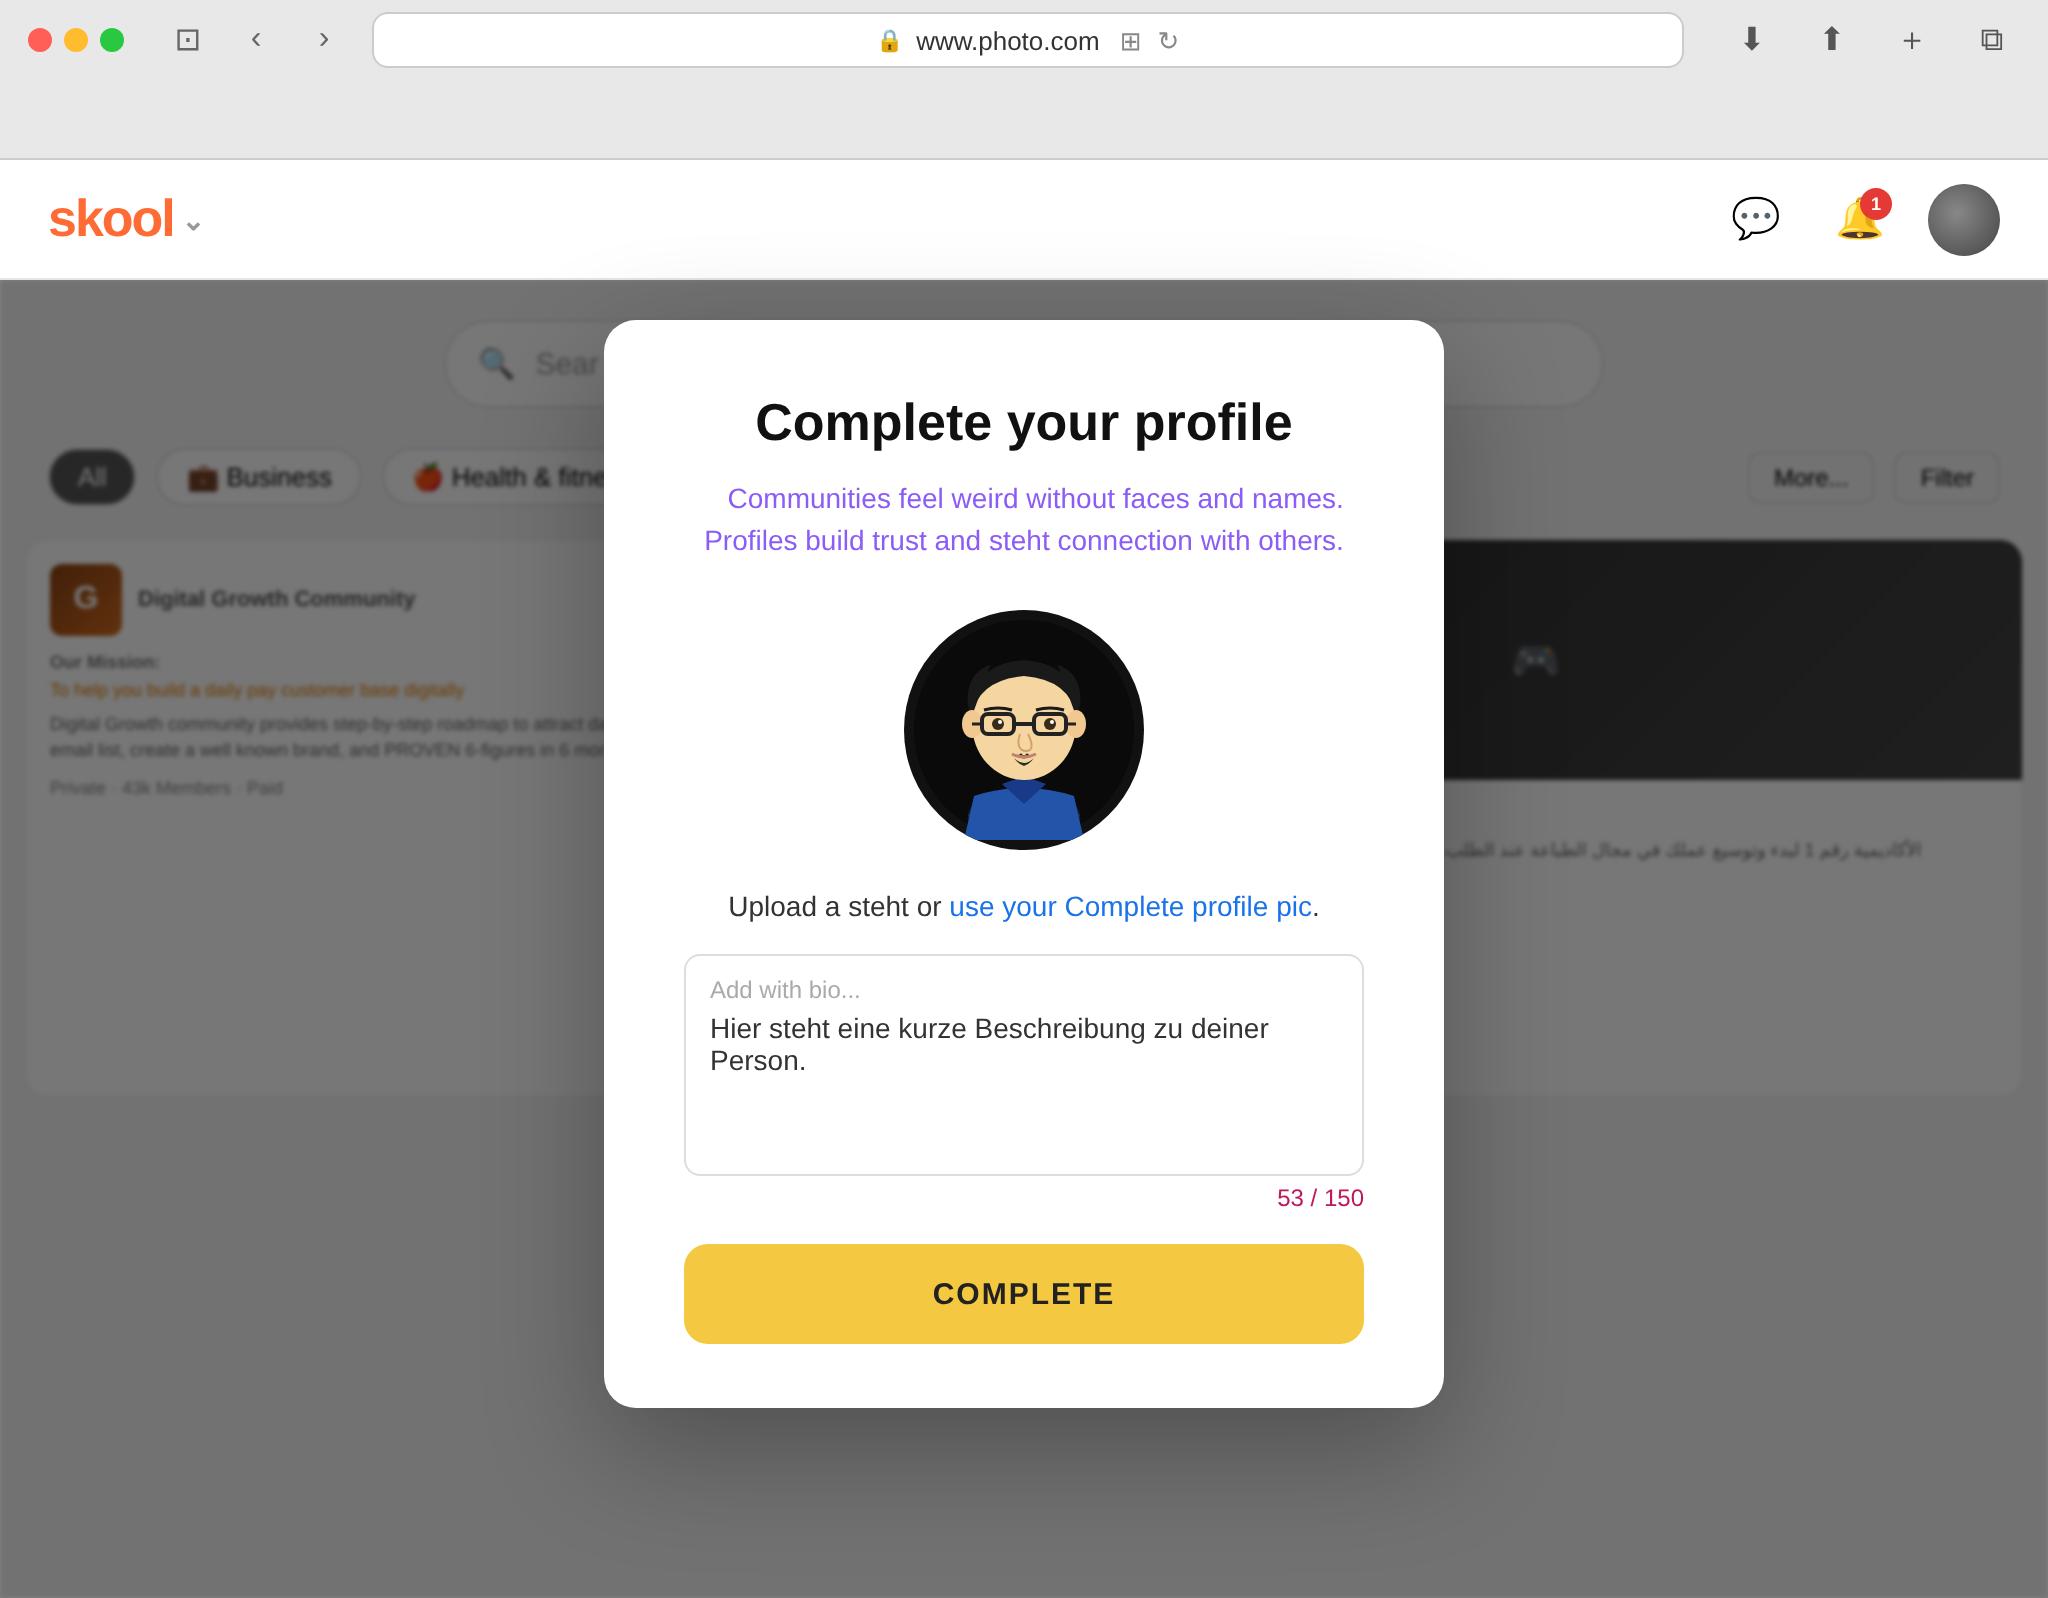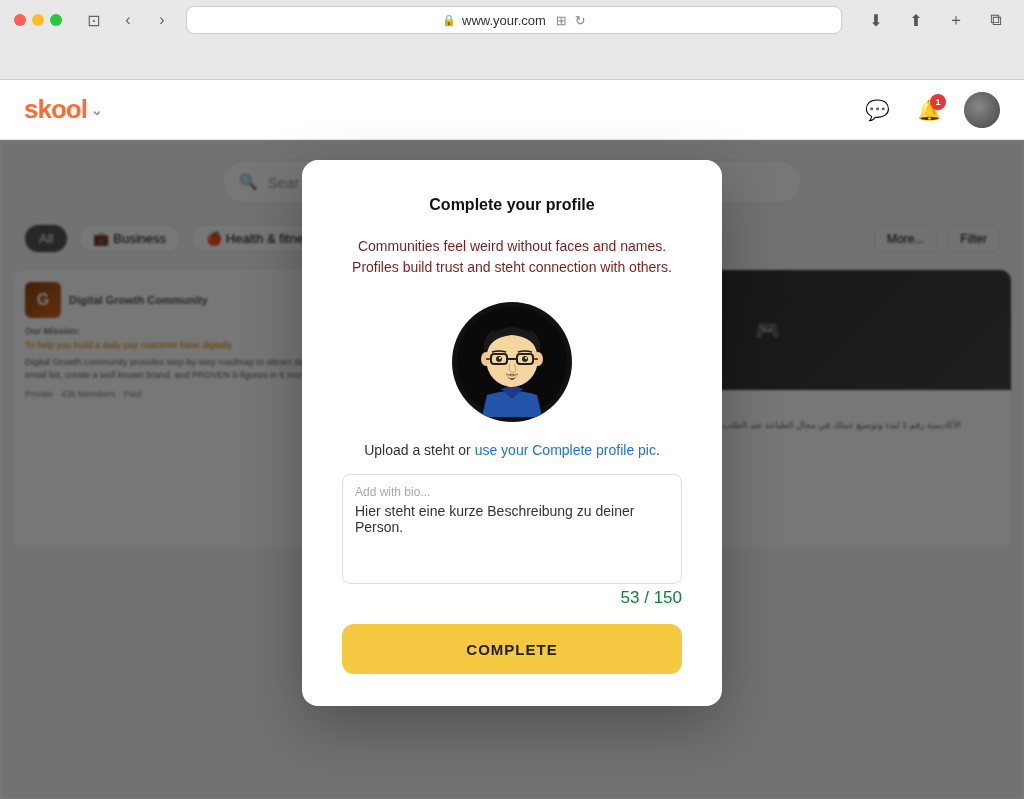--- a/index.html
+++ b/index.html
@@ -296,30 +296,30 @@
       background: white;
       border-radius: 16px;
       width: 420px;
       padding: 36px 40px 32px;
       box-shadow: 0 20px 60px rgba(0,0,0,0.3);
       display: flex;
       flex-direction: column;
       align-items: center;
     }
     .modal-title {
-      font-size: 16px;
+      font-size: 26px;
       font-weight: 700;
       color: #111;
-      margin-bottom: 22px;
+      margin-bottom: 12px;
       text-align: center;
     }
     .modal-subtitle {
       font-size: 14px;
-      color: #7f1d1d;
-      text-align: center;
+      color: #8b5cf6;
+      text-align: right;
       line-height: 1.5;
       margin-bottom: 24px;
     }
 
     
     .profile-avatar-container {
       width: 120px;
       height: 120px;
       border-radius: 50%;
       background: #111;
@@ -368,22 +368,22 @@
       outline: none;
       resize: none;
       font-size: 14px;
       color: #333;
       padding: 4px 12px 12px;
       height: 80px;
       font-family: inherit;
       background: transparent;
     }
     .bio-counter {
-      font-size: 17px;
-      color: #15803d;
+      font-size: 12px;
+      color: #be185d;
       text-align: right;
       width: 100%;
       margin-bottom: 16px;
     }
 
     
     .complete-btn {
       width: 100%;
       height: 50px;
       background: #f5c842;
@@ -407,21 +407,21 @@
       <div class="traffic-light tl-yellow"></div>
       <div class="traffic-light tl-green"></div>
     </div>
     <div class="browser-controls">
       <button class="browser-btn">⊡</button>
       <button class="browser-btn">‹</button>
       <button class="browser-btn">›</button>
     </div>
     <div class="address-bar">
       <span class="lock-icon">🔒</span>
-      <span>www.your.com</span>
+      <span>www.photo.com</span>
       <span style="margin-left:4px; color:#888; font-size:13px">⊞</span>
       <span style="margin-left:2px; color:#888; font-size:13px">↻</span>
     </div>
     <div class="browser-actions">
       <button class="browser-action-btn">⬇</button>
       <button class="browser-action-btn">⬆</button>
       <button class="browser-action-btn">＋</button>
       <button class="browser-action-btn">⧉</button>
     </div>
   </div>

